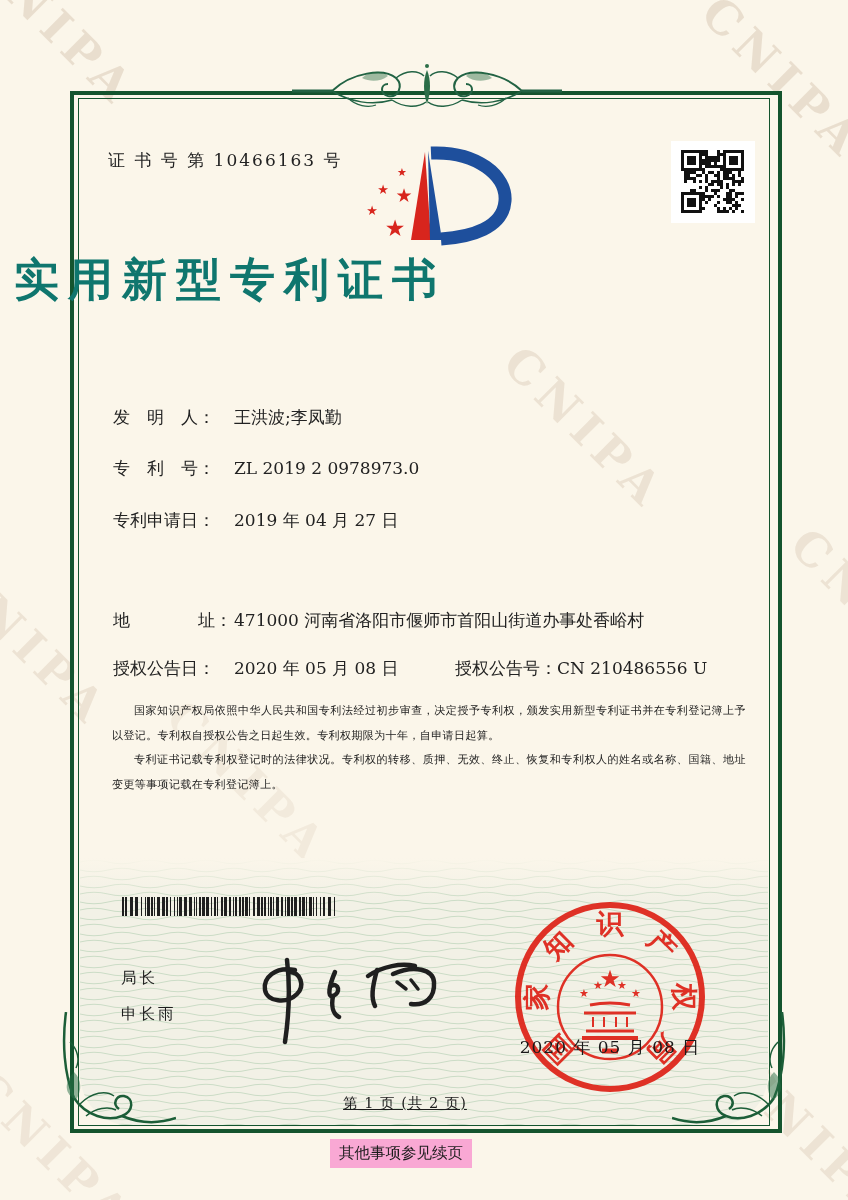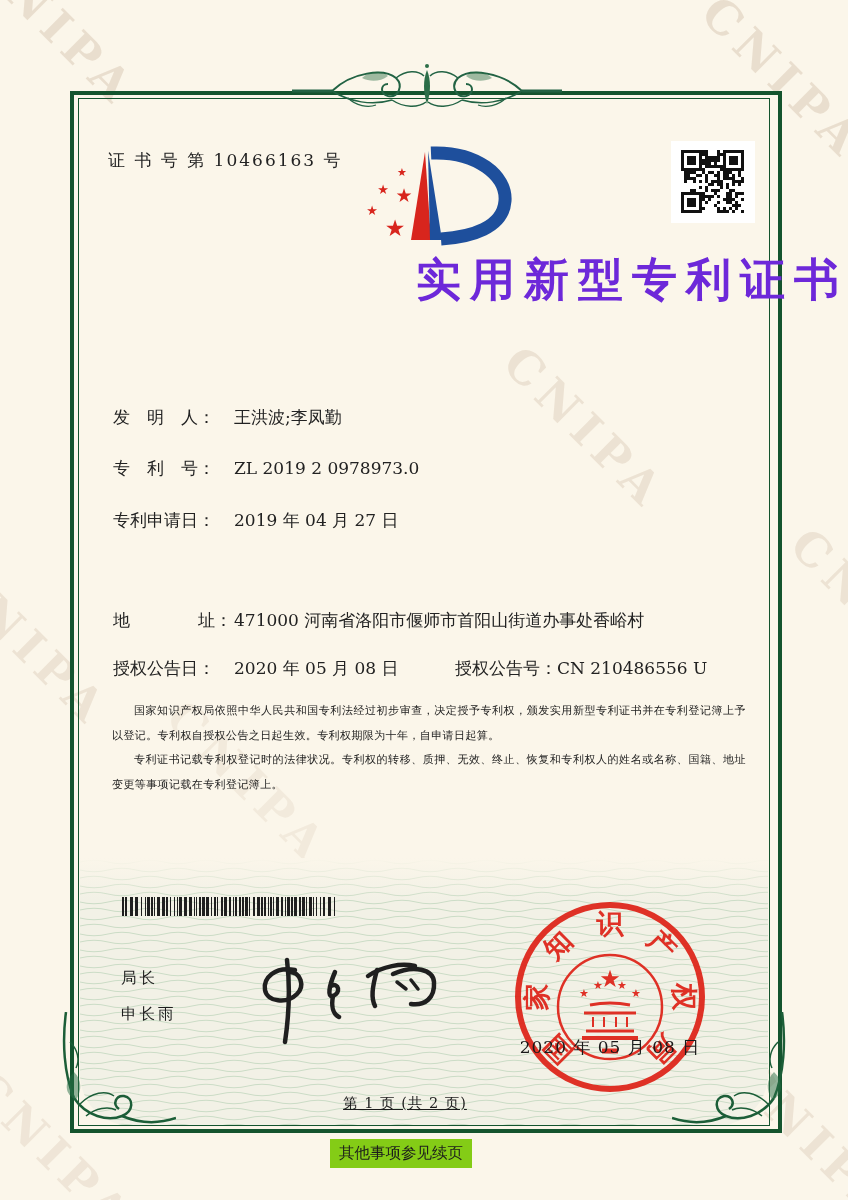--- a/index.html
+++ b/index.html
@@ -22,40 +22,40 @@
   .frame-outer{position:absolute;z-index:3;left:70px;top:91px;width:712px;height:1042px;
                border:4px solid var(--green);box-sizing:border-box;}
   .frame-inner{position:absolute;z-index:3;left:78px;top:98px;width:692px;height:1028px;
                border:1px solid var(--green);box-sizing:border-box;}
   .flourish{position:absolute;z-index:4;}
   
   .cert-no{position:absolute;z-index:5;left:108px;top:149px;font-size:17px;letter-spacing:2px;}
   .logo{position:absolute;z-index:5;left:355px;top:138px;}
   .qr{position:absolute;z-index:5;left:671px;top:141px;width:84px;height:82px;background:#fff;
       display:flex;align-items:center;justify-content:center;}
-  .title{position:absolute;z-index:5;left:0;right:0;top:250px;text-align:right;
-         font-size:45px;font-weight:bold;letter-spacing:9px;color:#6d28d9;}
+  .title{position:absolute;z-index:5;left:0;right:0;top:250px;text-align:left;
+         font-size:45px;font-weight:bold;letter-spacing:9px;color:#0f766e;padding-left:14px;}
   .row{position:absolute;z-index:5;left:113px;font-size:17px;white-space:nowrap;}
   .row .lab{display:inline-block;width:121px;}
   .row .pair2{position:absolute;left:342px;top:0;white-space:nowrap;}
   .paras{position:absolute;z-index:5;left:112px;top:699px;width:634px;
          font-size:11px;line-height:24.6px;letter-spacing:.4px;text-align:justify;color:#1c1c1c;}
   .paras p{margin:0;text-indent:2em;}
   .barcode{position:absolute;z-index:5;left:122px;top:897px;}
   .signer{position:absolute;z-index:5;left:121px;font-size:15.5px;letter-spacing:3px;
           font-family:"DejaVu Sans","Liberation Sans",sans-serif;font-weight:500;color:#1d1d1d;}
   .signature{position:absolute;z-index:5;left:235px;top:930px;}
   .seal{position:absolute;z-index:5;left:505px;top:892px;opacity:.93;}
   .sealchar{font-family:"DejaVu Serif","Liberation Serif",serif;}
   .seal-date{position:absolute;z-index:6;left:500px;top:1036px;width:220px;text-align:center;
              font-size:17px;color:#1a1a1a;letter-spacing:1px;}
   .page-num{position:absolute;z-index:5;left:105px;width:600px;top:1094px;text-align:center;
             font-size:14.5px;letter-spacing:1px;color:#1c1c1c;text-decoration:underline;}
   .cont-note{position:absolute;z-index:5;left:330px;top:1139px;width:142px;height:29px;
-             background:#84cc16;text-align:center;line-height:29px;font-size:15.5px;color:#1c1c1c;}
+             background:#f9a8d4;text-align:center;line-height:29px;font-size:15.5px;color:#1c1c1c;}
 </style>
 </head>
 <body>
 
 <div class="page">
 
   <div class="wm" style="left:55px;top:25px;opacity:.5">CNIPA</div>
   <div class="wm" style="left:783px;top:78px;opacity:.5">CNIPA</div>
   <div class="wm" style="left:585px;top:428px;opacity:.42">CNIPA</div>
   <div class="wm" style="left:28px;top:645px;opacity:.4">CNIPA</div>

